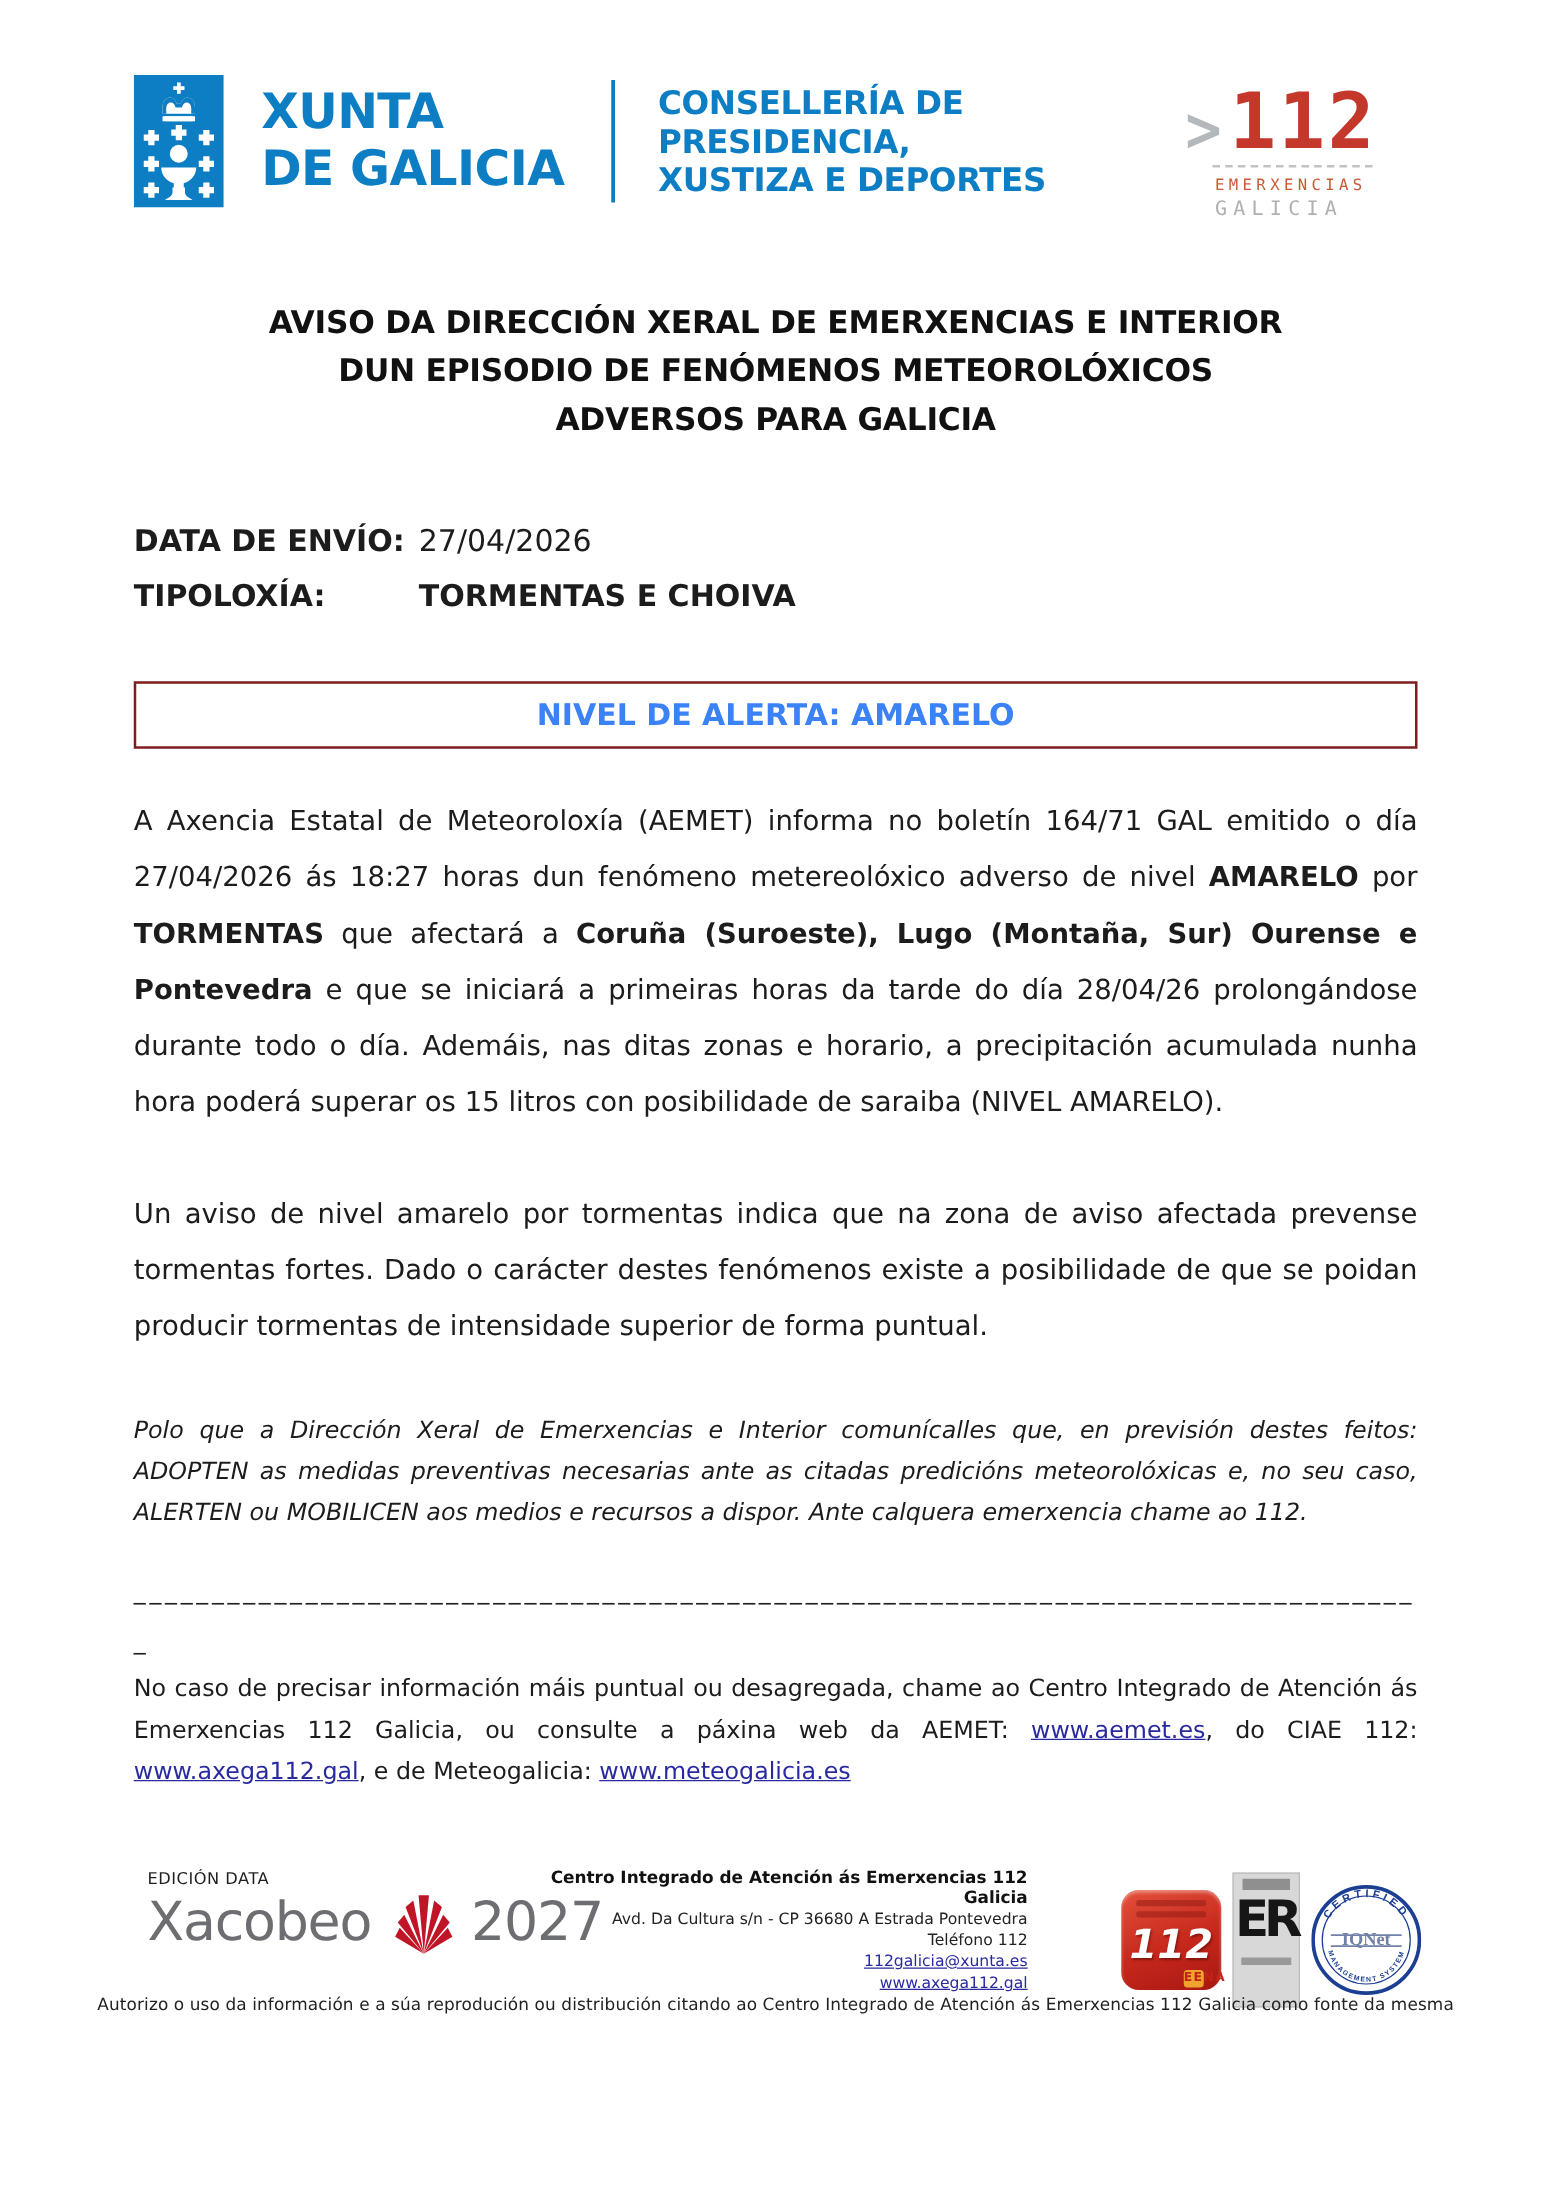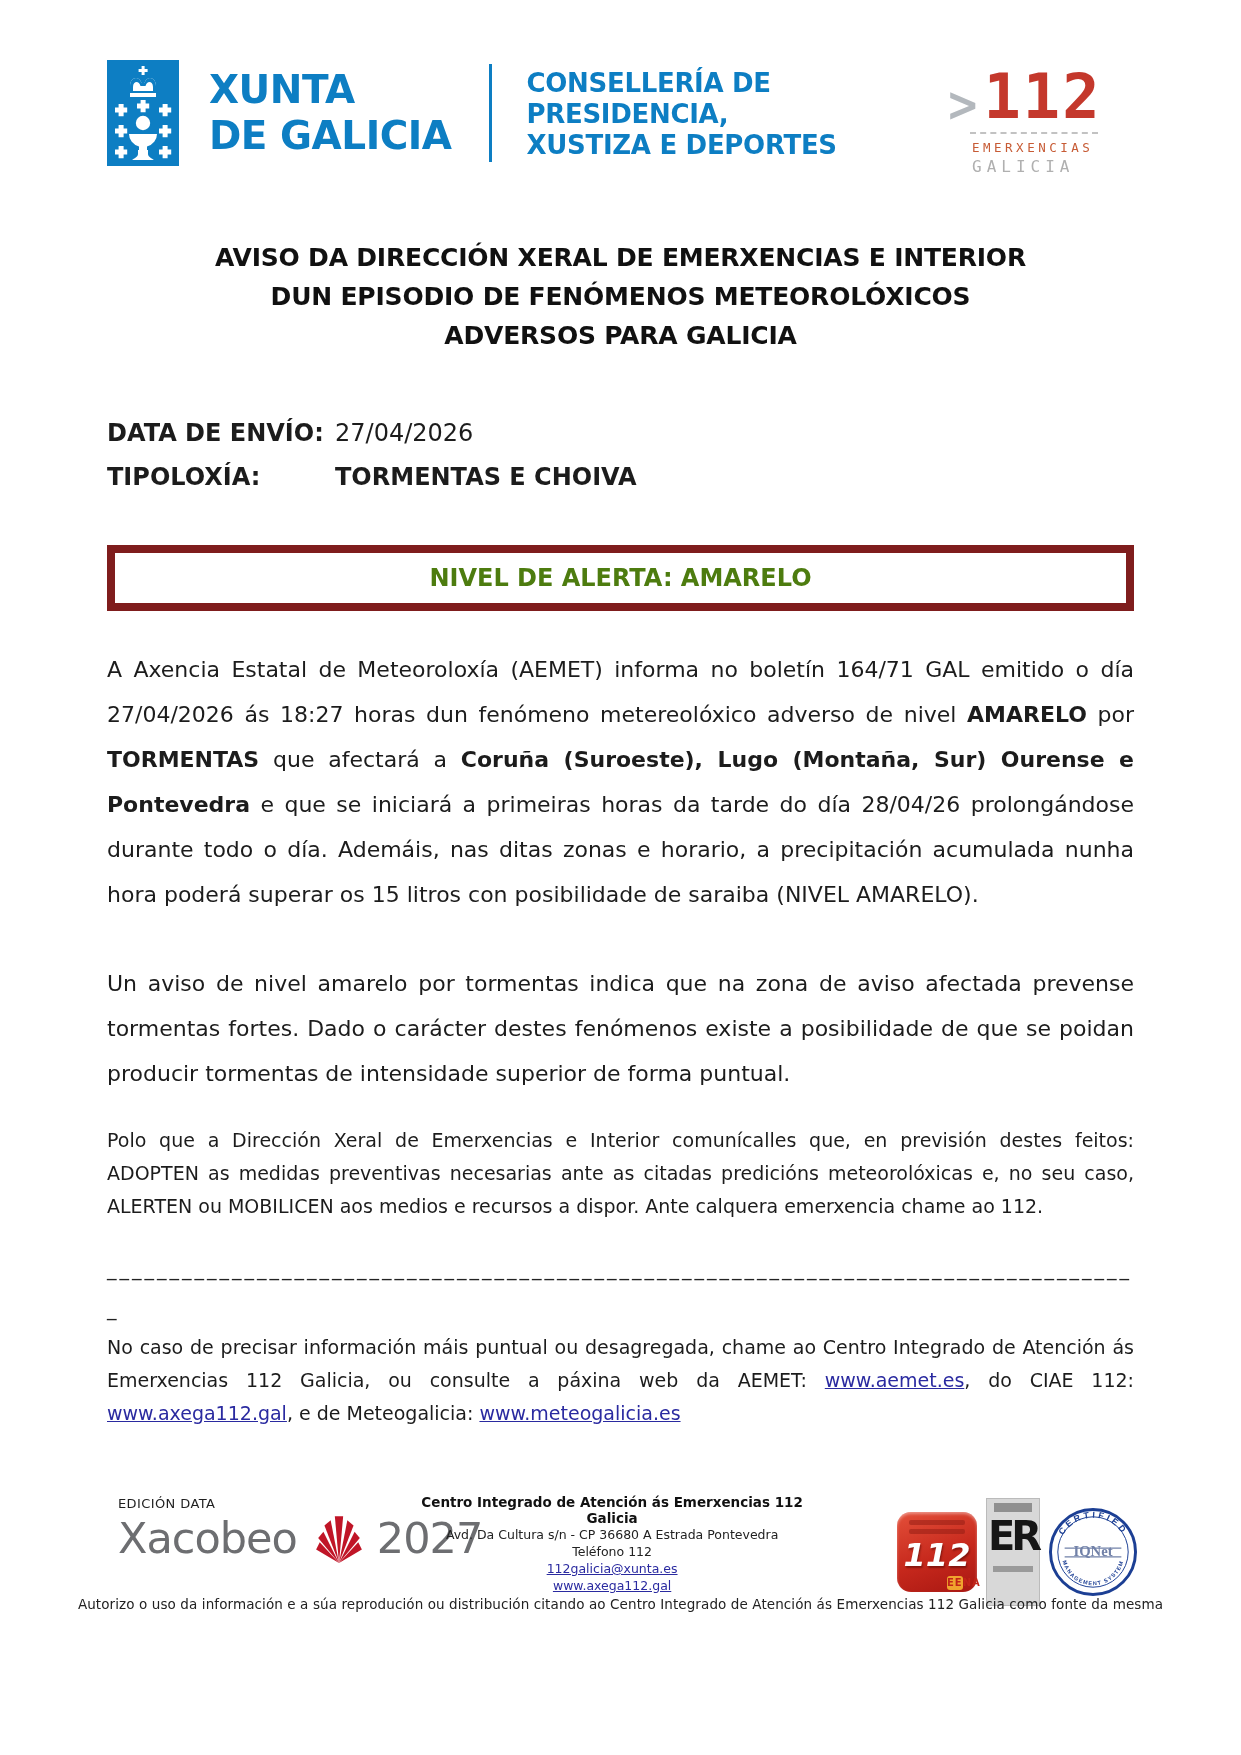--- a/index.html
+++ b/index.html
@@ -38,49 +38,49 @@
     font-weight:700; letter-spacing:-0.2px; color:#111;
   }
   .meta { margin-top:64px; font-size:24px; }
   .meta-row { margin-top:16px; }
   .meta-row:first-child { margin-top:0; }
   .meta-label { display:inline-block; width:228px; font-weight:700; }
   .meta-value { font-weight:400; }
   .meta-value.bold { font-weight:700; }
 
   .alert-box {
-    margin-top:54px; border:8px solid #7f1d1d;
+    margin-top:54px; border:2px solid #7f1d1d;
     padding:11px 0; text-align:center;
-    font-size:24px; font-weight:700; color:#4d7c0f;
+    font-size:24px; font-weight:700; color:#3b82f6;
   }
 
   
   .para { text-align:justify; }
   .para.big { margin-top:36px; font-size:22px; line-height:45px; }
   .para.big.second { margin-top:44px; }
   .para.small { font-size:19px; line-height:33px; }
-  .p3 { margin-top:28px; }
+  .p3 { margin-top:44px;font-style:italic; }
   .seg-b { font-weight:700; }
   .seg-link { color:#2a2aa0; text-decoration:underline; cursor:pointer; }
   .separator {
     margin-top:26px; font-size:19px; line-height:40px; color:#222;
     letter-spacing:3px; word-break:break-all; font-weight:400;
   }
   .p4 { margin-top:2px; }
 
   
   .footer { position:absolute; top:1492px; left:0; width:100%; height:240px; }
   .f-left { position:absolute; left:118px; top:4px; }
   .edition { font-size:13px; color:#1f1f1f; letter-spacing:0.4px; margin-bottom:1px; }
   .xacobeo-row { display:flex; align-items:center; }
   .xacobeo-name { font-size:43px; color:#6d6e71; letter-spacing:-1px; }
   .shell { width:56px; height:52px; margin:0 10px 0 14px; }
   .xacobeo-year { font-size:43px; color:#6d6e71; letter-spacing:-1px; }
 
-  .f-center { position:absolute; left:50%; top:2px; transform:translateX(-52%); width:420px; text-align:center; }
+  .f-center { position:absolute; left:50%; top:2px; transform:translateX(-52%); width:420px; text-align:right; }
   .f-org { font-weight:700; font-size:13.5px; color:#111; }
   .f-line { font-size:12.5px; line-height:17px; color:#222; }
   .f-link { display:block; font-size:12.5px; line-height:17px; color:#2a2aa0; text-decoration:underline; cursor:pointer; }
 
   .f-badges { position:absolute; right:104px; top:6px; display:flex; align-items:center; gap:9px; }
   .eena-badge {
     width:80px; height:80px; border-radius:14px; position:relative;
     background:linear-gradient(160deg,#e4503a 0%,#c6281c 55%,#a81712 100%);
     box-shadow:inset 0 2px 3px rgba(255,255,255,.4);
   }

